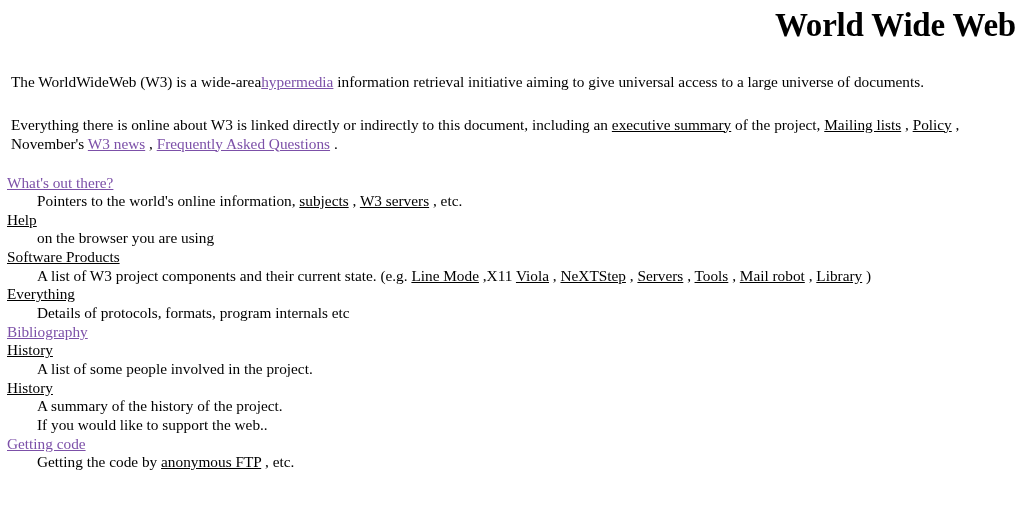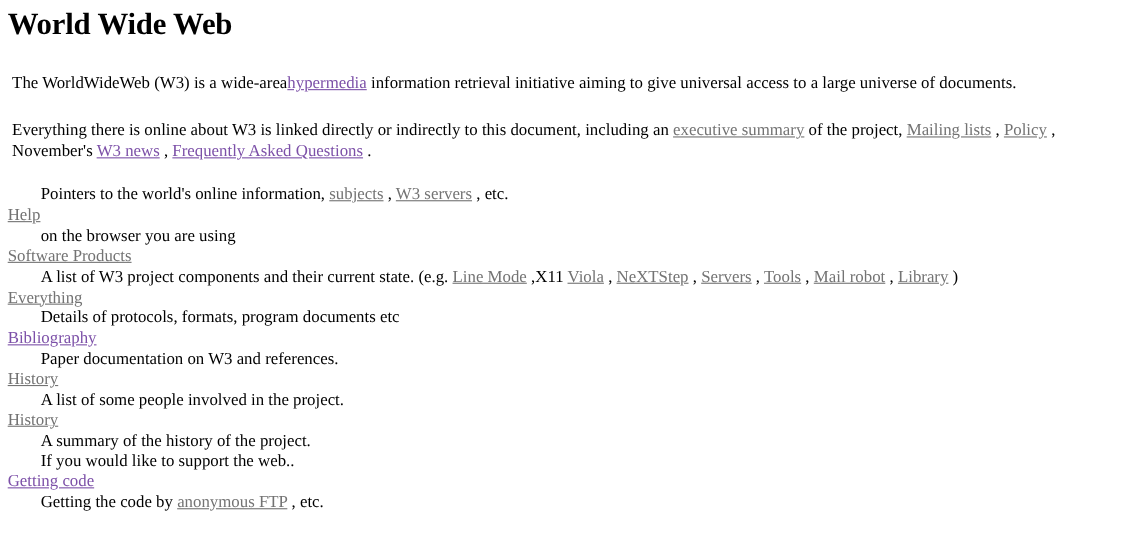--- a/index.html
+++ b/index.html
@@ -17,27 +17,28 @@
     line-height: 1.22;
     color: #000000;
     -webkit-font-smoothing: antialiased;
   }
   .page {
     padding: 8px 8px 0 7px;
     box-sizing: border-box;
   }
   h1.doc-title {
     font-family: "Liberation Serif", "DejaVu Serif", serif;
-    font-size: 28px;
+    font-size: 33px;
     font-weight: bold;
     line-height: 1.05;
     margin: 0 0 0 0;
     padding: 0;
     letter-spacing: -0.2px;
     color: #000000;
+    text-align: right;
   }
   p.para {
     margin: 4px;
     padding: 0;
     line-height: 1.24;
   }
   .gap-after-title { height: 26px; }
   .gap-para { height: 16px; }
   .gap-before-list { height: 16px; }
 
@@ -53,21 +54,21 @@
   dl.entries dd {
     margin: 0 0 0 30px;
     padding: 0;
     line-height: 1.22;
   }
 
   a.link {
     text-decoration: underline;
     cursor: pointer;
   }
-  a.link.unvisited { color: #737373; }
+  a.link.unvisited { color: #000000; }
   a.link.visited   { color: #7c50a8; }
 </style>
 </head>
 <body>
 
 <div class="page">
 
   <h1 class="doc-title">World Wide Web</h1>
 
   <div class="gap-after-title"></div>
@@ -75,29 +76,29 @@
   <p class="para"><span>The WorldWideWeb (W3) is a wide-area</span><a class="link visited" href="#">hypermedia</a> <span>information retrieval initiative aiming to give universal access to a large universe of documents.</span></p>
 
   <div class="gap-para"></div>
 
   <p class="para"><span>Everything there is online about W3 is linked directly or indirectly to this document, including an</span> <a class="link unvisited" href="#">executive summary</a> <span>of the project,</span> <a class="link unvisited" href="#">Mailing lists</a> <span>,</span> <a class="link unvisited" href="#">Policy</a> <span>,</span>
     <span>November's</span> <a class="link visited" href="#">W3 news</a> <span>,</span> <a class="link visited" href="#">Frequently Asked Questions</a> <span>.</span></p>
 
   <div class="gap-before-list"></div>
 
   <dl class="entries" id="entries-list">
+      <dt><a class="link visited" href="#">What's out there?</a></dt>
       <dd><span>Pointers to the world's online information,</span> <a class="link unvisited" href="#">subjects</a> <span>,</span> <a class="link unvisited" href="#">W3 servers</a> <span>, etc.</span></dd>
       <dt><a class="link unvisited" href="#">Help</a></dt>
       <dd><span>on the browser you are using</span></dd>
       <dt><a class="link unvisited" href="#">Software Products</a></dt>
       <dd><span>A list of W3 project components and their current state. (e.g.</span> <a class="link unvisited" href="#">Line Mode</a> <span>,X11</span> <a class="link unvisited" href="#">Viola</a> <span>,</span> <a class="link unvisited" href="#">NeXTStep</a> <span>,</span> <a class="link unvisited" href="#">Servers</a> <span>,</span> <a class="link unvisited" href="#">Tools</a> <span>,</span> <a class="link unvisited" href="#">Mail robot</a> <span>,</span> <a class="link unvisited" href="#">Library</a> <span>)</span></dd>
       <dt><a class="link unvisited" href="#">Everything</a></dt>
-      <dd><span>Details of protocols, formats, program documents etc</span></dd>
+      <dd><span>Details of protocols, formats, program internals etc</span></dd>
       <dt><a class="link visited" href="#">Bibliography</a></dt>
-      <dd><span>Paper documentation on W3 and references.</span></dd>
       <dt><a class="link unvisited" href="#">History</a></dt>
       <dd><span>A list of some people involved in the project.</span></dd>
       <dt><a class="link unvisited" href="#">History</a></dt>
       <dd><span>A summary of the history of the project.</span></dd>
       <dd><span>If you would like to support the web..</span></dd>
       <dt><a class="link visited" href="#">Getting code</a></dt>
       <dd><span>Getting the code by</span> <a class="link unvisited" href="#">anonymous FTP</a> <span>, etc.</span></dd>
     </dl>
 
 </div>

